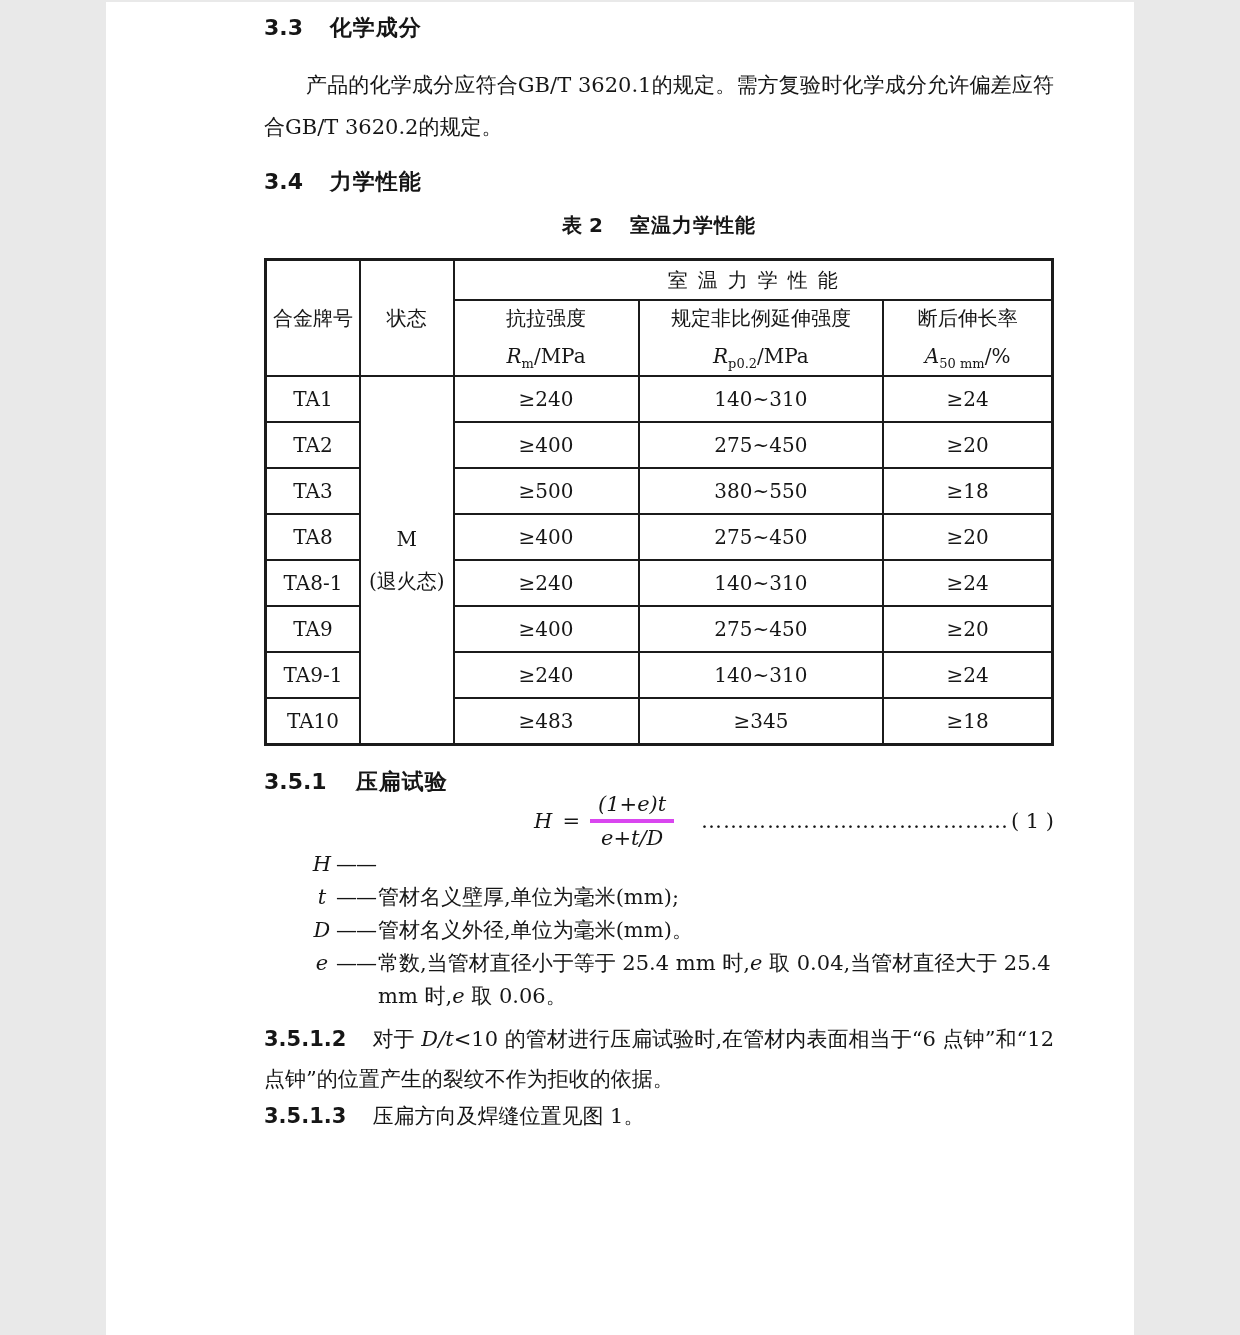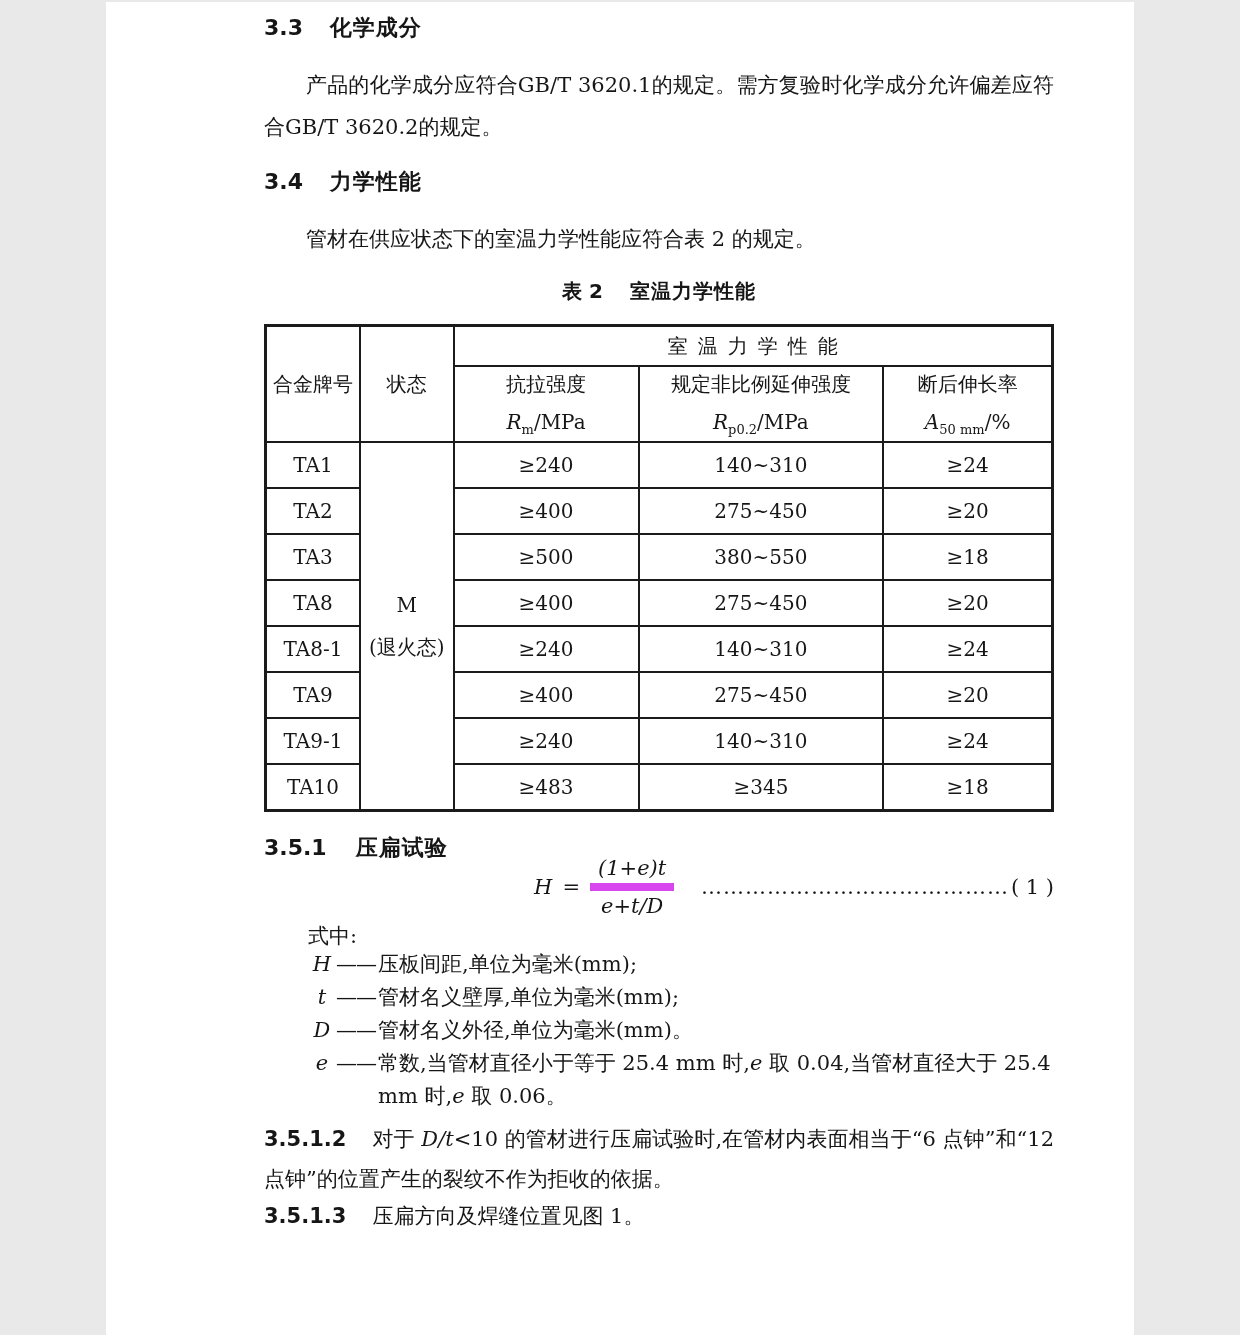--- a/index.html
+++ b/index.html
@@ -82,21 +82,21 @@
     display: flex;
     align-items: center;
     margin-top: 0;
     height: 54px;
     font-size: 21px;
   }
   .f-spacer { flex: 1; }
   .formula { display: flex; align-items: center; font-style: italic; }
   .formula .f-eq { margin: 0 10px; font-style: normal; }
   .frac { display: inline-block; text-align: center; vertical-align: middle; }
-  .frac .num { display: block; padding: 0 8px 3px 8px; border-bottom: 8px solid #d946ef; }
+  .frac .num { display: block; padding: 0 8px 3px 8px; border-bottom: 4px solid #d946ef; }
   .frac .den { display: block; padding: 3px 8px 0 8px; }
   .f-dots {
     flex: 1.15;
     overflow: hidden;
     white-space: nowrap;
     text-align: right;
     letter-spacing: 1px;
     margin-left: 24px;
   }
   .f-num { white-space: nowrap; margin-left: 2px; }
@@ -114,21 +114,20 @@
   <h2 class="sec">
     <span class="sec-num">3.3</span>
     <span class="sec-title">化学成分</span>
   </h2>
   <p class="para indent">产品的化学成分应符合GB/T 3620.1的规定。需方复验时化学成分允许偏差应符合GB/T 3620.2的规定。</p>
 
   <h2 class="sec mt-h34">
     <span class="sec-num">3.4</span>
     <span class="sec-title">力学性能</span>
   </h2>
-  <p class="para indent">管材在供应状态下的室温力学性能应符合表 2 的规定。</p>
 
   <div class="caption">
     <span>表 2</span>
     <span class="cap-title">室温力学性能</span>
   </div>
 
   <table class="spec">
     <colgroup>
       <col style="width:12%">
       <col style="width:11.9%">
@@ -227,26 +226,24 @@
       <span class="f-eq">=</span>
       <span class="frac">
         <span class="num var">(1+e)t</span>
         <span class="den var">e+t/D</span>
       </span>
     </span>
     <span class="f-dots">……………………………………</span>
     <span class="f-num">( 1 )</span>
   </div>
 
-  <div class="where">式中:</div>
 
   <div class="def">
     <span class="def-sym var">H</span>
       <span class="def-dash">——</span>
-      <span class="def-text">压板间距,单位为毫米(mm);</span>
   </div>
   <div class="def">
     <span class="def-sym var">t</span>
       <span class="def-dash">——</span>
       <span class="def-text">管材名义壁厚,单位为毫米(mm);</span>
   </div>
   <div class="def">
     <span class="def-sym var">D</span>
       <span class="def-dash">——</span>
       <span class="def-text">管材名义外径,单位为毫米(mm)。</span>

